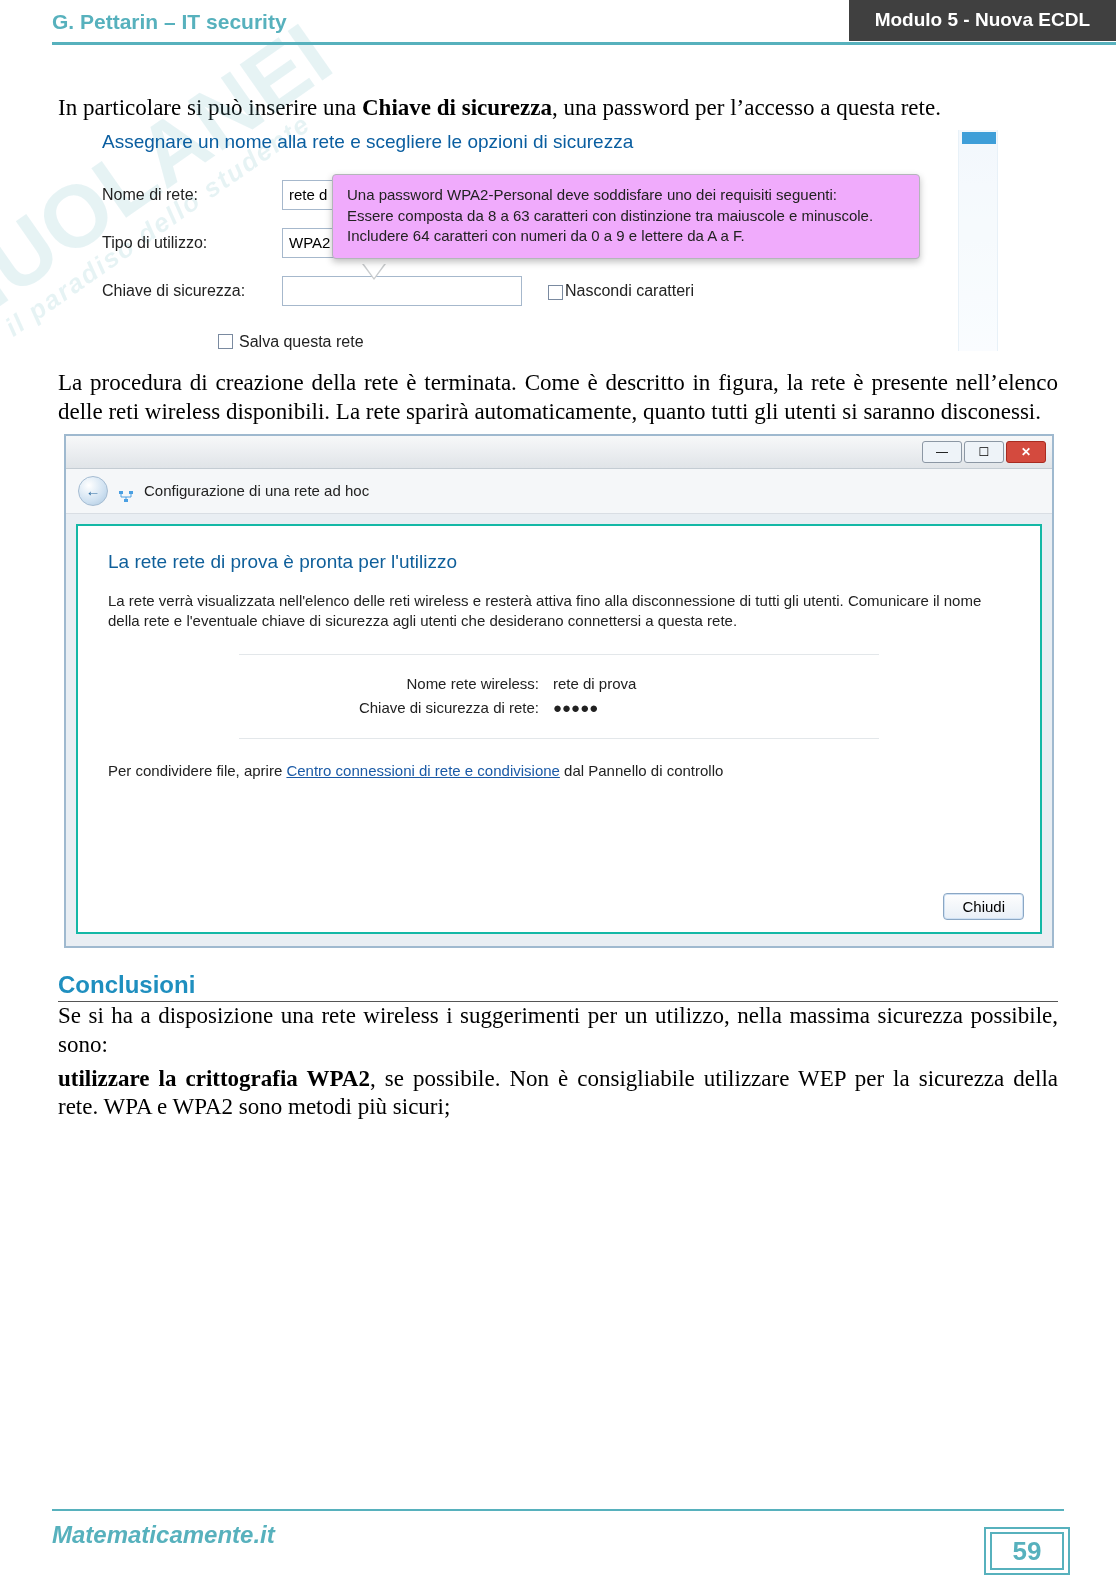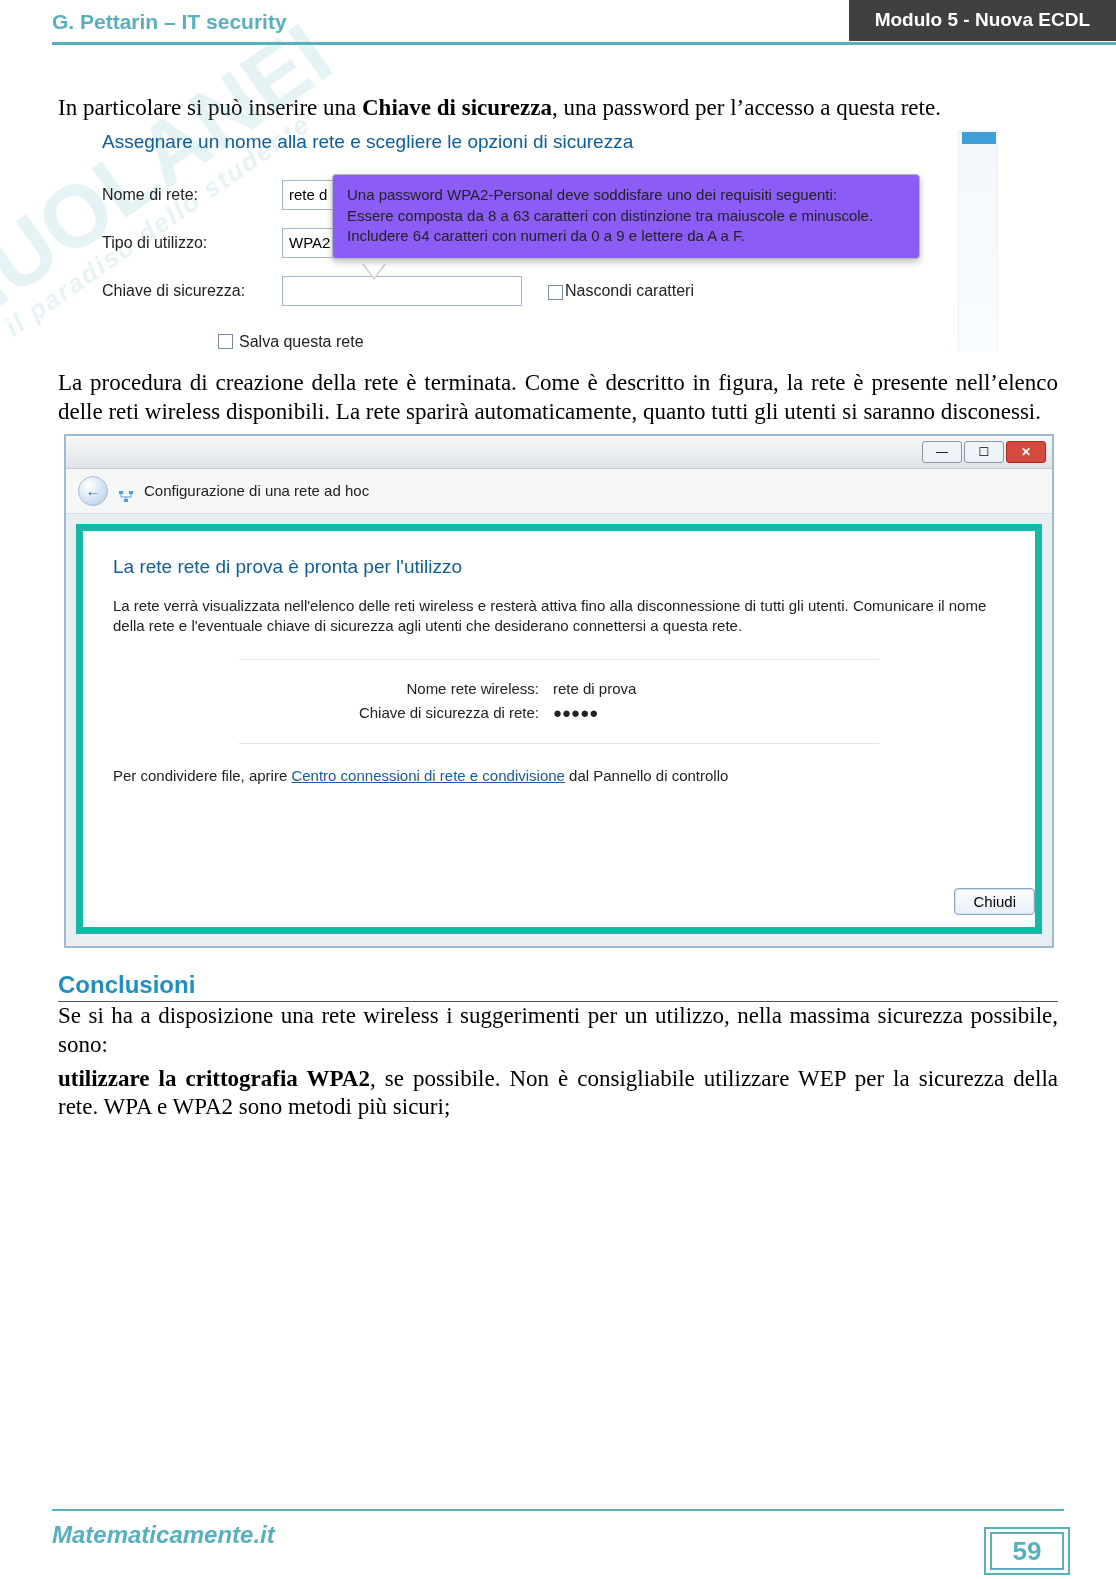--- a/index.html
+++ b/index.html
@@ -121,21 +121,21 @@
   }
   .shot1 .stripe {
     position:absolute; right:12px; top:2px; width:34px; height:12px;
     background:#3e9ed8;
   }
   .tooltip {
     position: absolute;
     left: 230px;
     top: 44px;
     width: 558px;
-    background: #8b5cf6;
+    background: #f0abfc;
     border: 1px solid #b3b6ba;
     border-radius: 4px;
     box-shadow: 0 3px 7px rgba(0,0,0,.25);
     padding: 10px 14px 12px 14px;
     font-size: 15px;
     line-height: 1.35;
     color: #222;
     z-index: 5;
   }
   .tooltip-tail {
@@ -216,21 +216,21 @@
     background: radial-gradient(circle at 35% 30%, #fff, #cfe1f1 60%, #a8c5de);
     display:inline-flex;align-items:center;justify-content:center;
     color:#2b6ba2; font-size:15px;
   }
   .nav-icon {display:inline-block; width:16px; height:16px;}
   .nav-icon svg{width:16px;height:16px;}
   .nav-text { font-size:15px; color:#222;}
   .shot2 .body {
     background: #fff;
     margin: 10px;
-    border: 7px solid #14b8a6;
+    border: 2px solid #14b8a6;
     height: 410px;
     padding: 24px 30px 10px 30px;
     position: relative;
     box-sizing: border-box;
   }
   .shot2 .body h3 {
     color: #0f5f9a;
     font-weight: normal;
     font-size: 19px;
     margin: 0 0 18px 0;
@@ -254,21 +254,21 @@
     gap: 14px;
     font-size: 15px;
     margin: 6px 0;
   }
   .kv .k { text-align: right; color: #222; }
   .kv .v { color: #222; }
   .shareline { font-size: 15px; }
   .shareline a { color:#1a5aa6; text-decoration: underline; }
   .close-btn-row {
     position: absolute;
-    right: 0;
+    right: 16px;
     bottom: 12px;
   }
   .nice-btn {
     border: 1px solid #8ba7c4;
     background: linear-gradient(#fefefe,#e8eff7);
     border-radius: 4px;
     padding: 4px 18px;
     font-size: 15px;
     box-shadow: 0 0 0 1px #cfe1f4 inset;
   }

